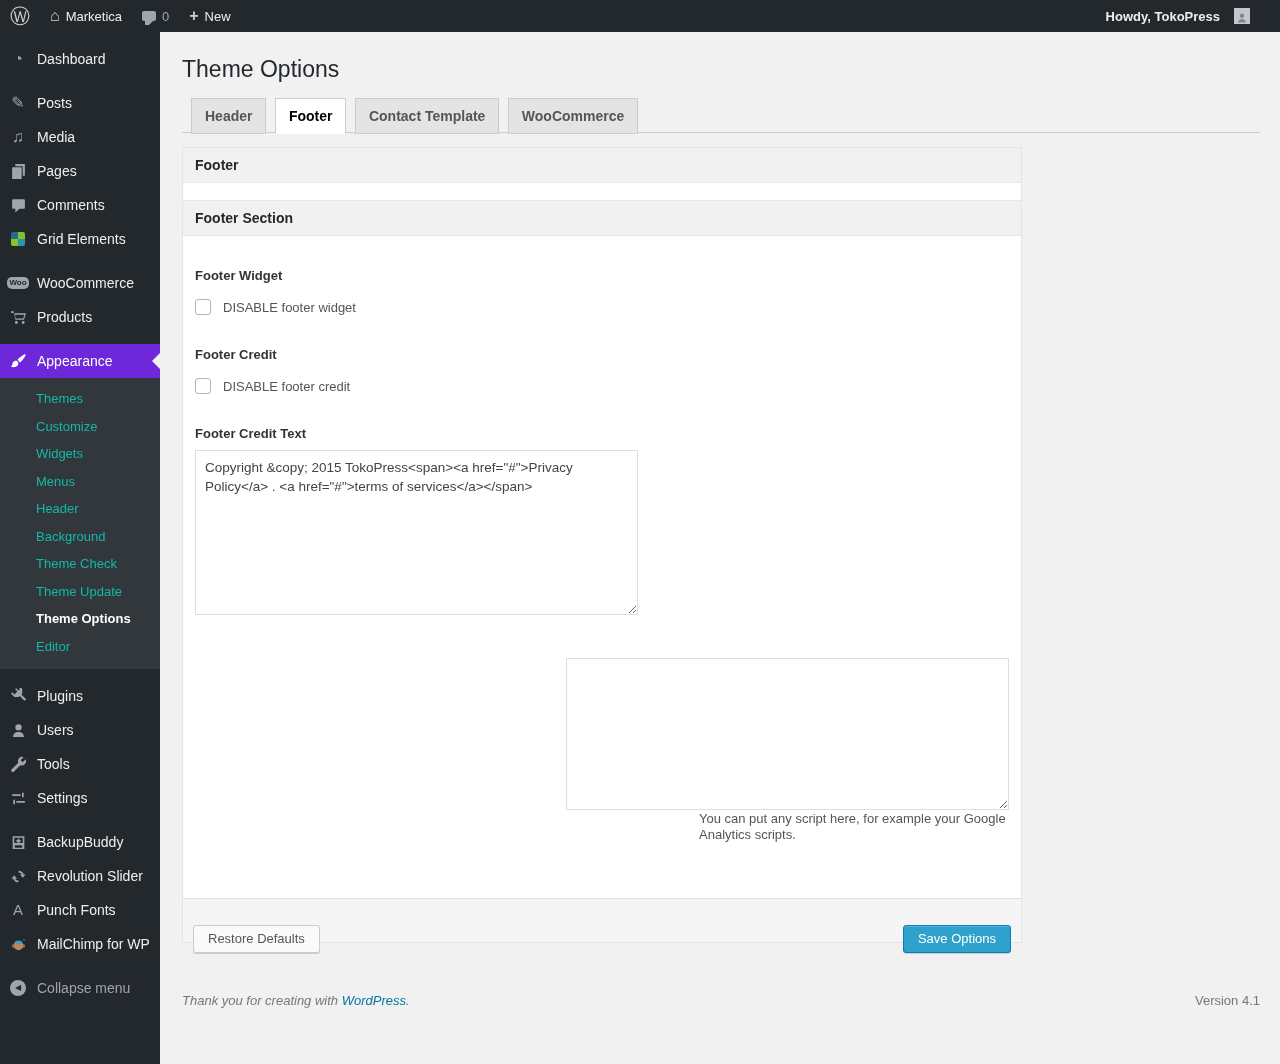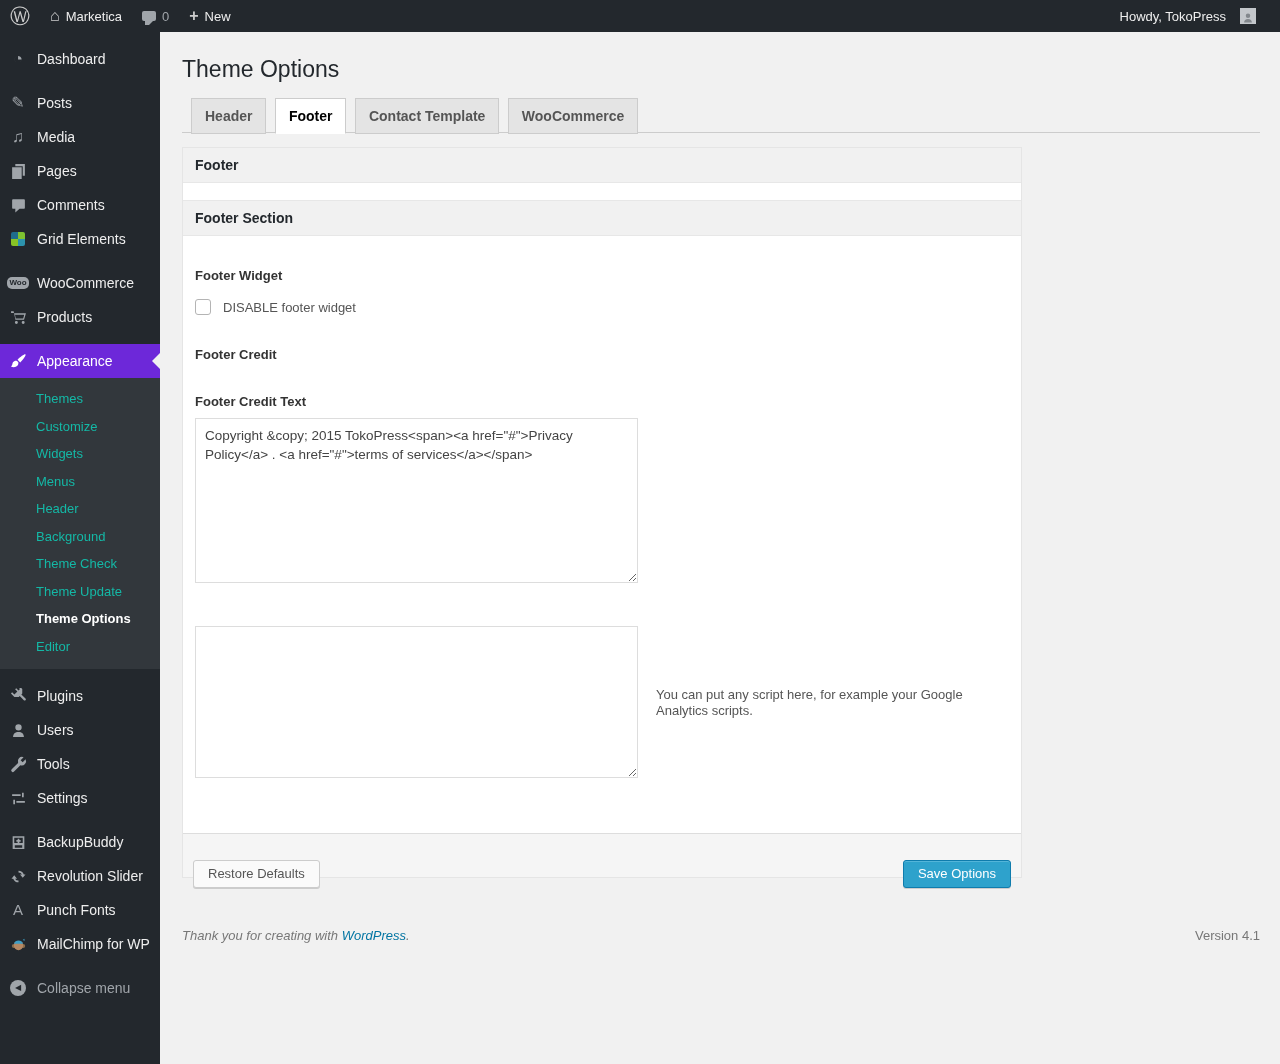--- a/index.html
+++ b/index.html
@@ -14,21 +14,21 @@
   .admin-bar {
     position:fixed; top:0; left:0; right:0; height:32px;
     background:#23282d; color:#eee; font-size:13px;
     display:flex; align-items:center; z-index:50;
   }
   .ab-item { display:flex; align-items:center; gap:6px; padding:0 10px; height:32px; cursor:pointer; }
   .ab-logo { font-size:20px; color:#ccc; }
   .ab-home-ico { font-size:16px; color:#ccc; }
   .ab-count { color:#a0a5aa; }
   .ab-plus { font-size:16px; color:#ccc; font-weight:bold; }
-  .ab-right { margin-left:auto; display:flex; align-items:center; padding-right:14px; }
+  .ab-right { margin-left:auto; display:flex; align-items:center; padding-right:20px;font-weight:bold; }
   .ab-bubble { display:inline-block; position:relative; width:14px; height:10px; background:#a0a5aa; border-radius:2px; }
   .ab-bubble::after { content:""; position:absolute; left:3px; bottom:-4px;
     border:4px solid transparent; border-top-color:#a0a5aa; border-left-color:#a0a5aa; border-bottom:0; }
   .ab-avatar { width:16px; height:16px; margin-left:8px; background:#c3c7cb; display:flex; align-items:flex-end; justify-content:center; overflow:hidden; }
   .ab-avatar svg { width:12px; height:12px; fill:#82878c; }
 
   
   .sidebar {
     position:fixed; top:32px; left:0; bottom:0; width:160px;
     background:#23282d; font-size:14px; z-index:40;
@@ -79,21 +79,21 @@
     appearance:none; -webkit-appearance:none; width:16px; height:16px; margin:0;
     background:#fff; border:1px solid #b4b4b4; border-radius:3px; cursor:pointer;
   }
   textarea {
     display:block; width:443px; border:1px solid #ddd; background:#fff;
     font-family:"Liberation Sans", sans-serif; font-size:13.5px; color:#444;
     padding:7px 9px; line-height:19px; resize:both; outline:none;
   }
   .ta-credit { height:165px; margin-top:9px; }
   .ta-script { height:152px; }
-  .script-row { display:flex; align-items:center; margin-top:17px; }
+  .script-row { display:flex; align-items:flex-end; margin-top:17px;flex-direction:column; }
   .script-desc { margin-left:18px; font-size:13px; color:#555; width:310px; line-height:16px; padding-top:1px; }
   .spacer-55 { height:55px; }
   .spacer-26 { height:26px; }
 
   .panel-footer {
     margin-top:0; background:#f5f5f5; border-top:1px solid #ddd;
     padding:8px 10px; display:flex; justify-content:space-between; align-items:center; height:44px;
   }
   .btn { font-size:13px; border-radius:3px; padding:5px 14px; cursor:pointer; line-height:16px; font-family:"Liberation Sans", sans-serif;margin-top:36px; }
   .btn-secondary { background:#fafafa; border:1px solid #ccc; color:#555; box-shadow:0 1px 0 #ccc; }
@@ -301,20 +301,24 @@
     <div class="sec-head mid">Footer Section</div>
 
     <div class="sec-body">
       <div class="field-label">Footer Widget</div>
       <label class="check-row">
         <input type="checkbox" style="">
         <span>DISABLE footer widget</span>
       </label>
 
       <div class="field-label" style="padding-top:32px;">Footer Credit</div>
+      <label class="check-row">
+        <input type="checkbox" style="">
+        <span>DISABLE footer credit</span>
+      </label>
 
       <div class="field-label" style="padding-top:32px;">Footer Credit Text</div>
       <textarea class="ta-credit" spellcheck="false" style="">Copyright &amp;copy; 2015 TokoPress&lt;span&gt;&lt;a href="#"&gt;Privacy Policy&lt;/a&gt; . &lt;a href="#"&gt;terms of services&lt;/a&gt;&lt;/span&gt;</textarea>
       <div class="spacer-26"></div>
     </div>
 
 
     <div class="sec-body">
       <div class="script-row">
         <textarea class="ta-script" spellcheck="false" style=""></textarea>

